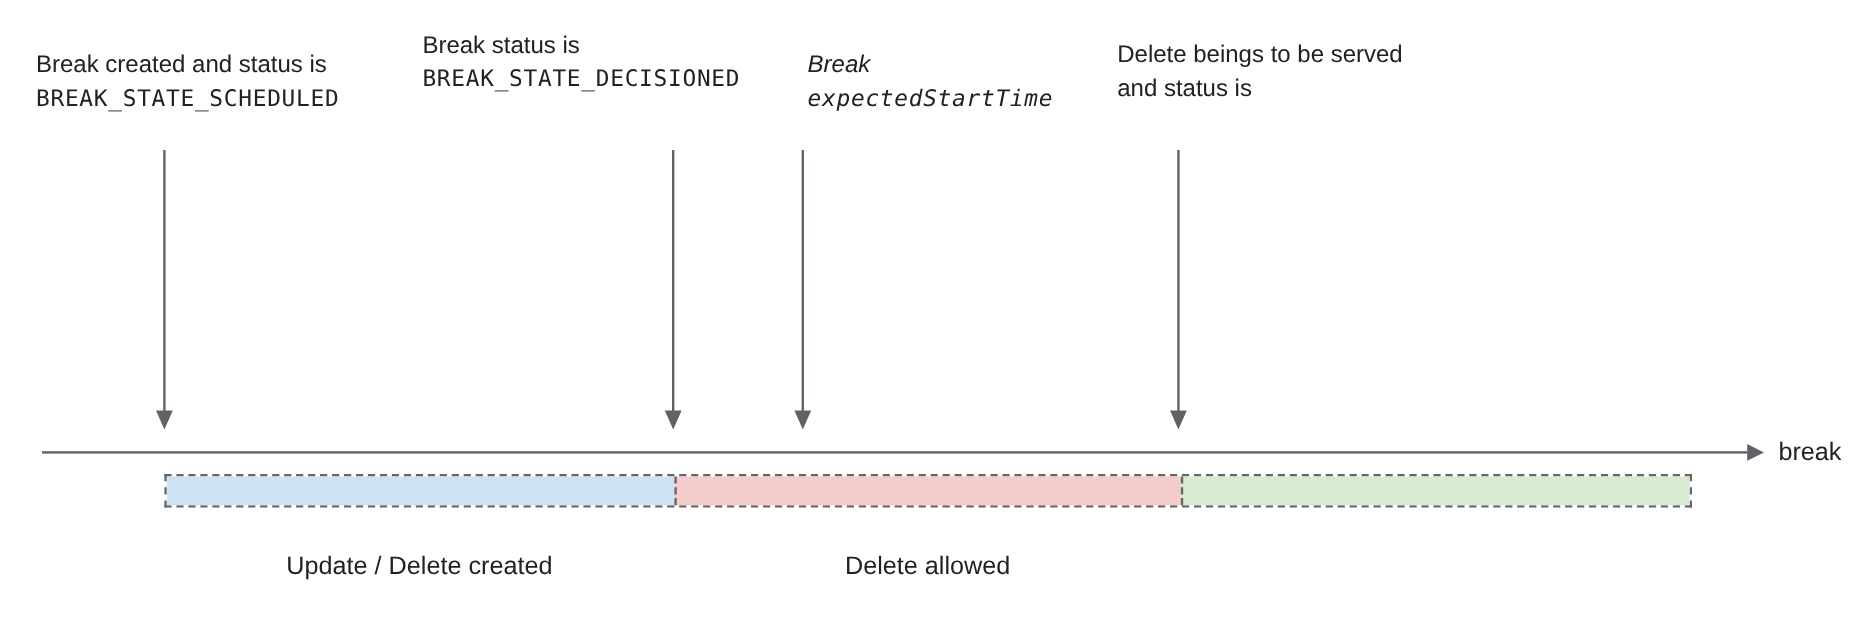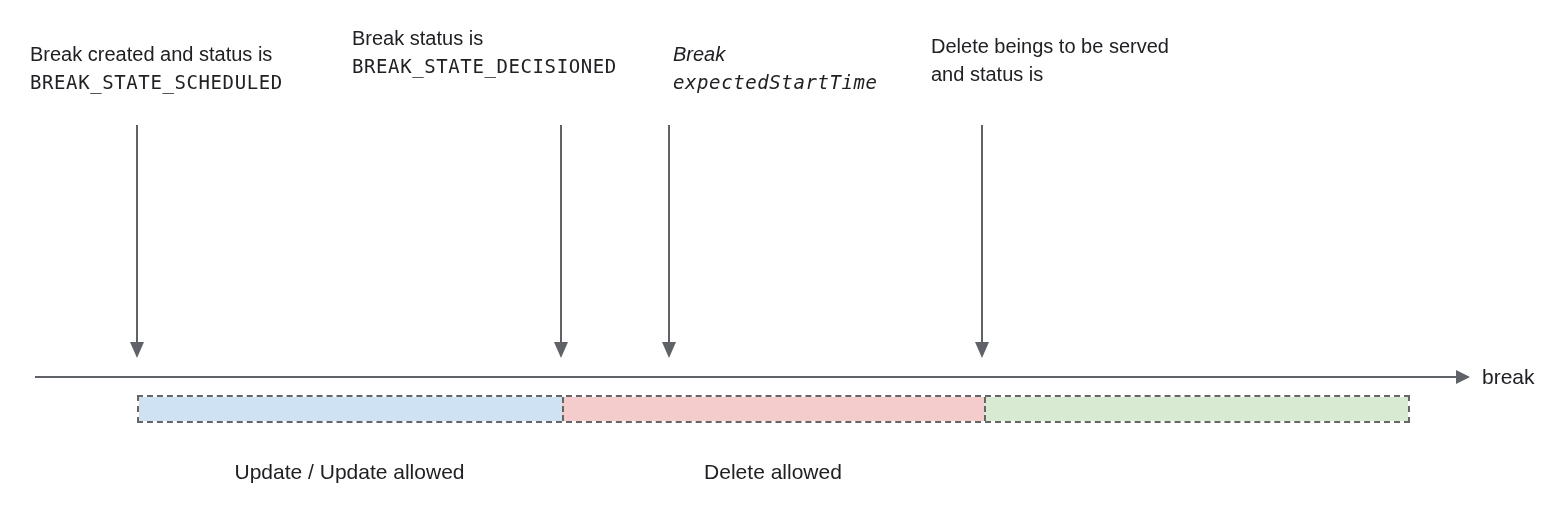--- a/index.html
+++ b/index.html
@@ -112,16 +112,16 @@
   <div class="timeline-line"></div>
   <div class="timeline-head"></div>
   <div class="time-label">break</div>
 
   <div class="bars">
     <div class="seg seg-0" style="background: rgb(207, 226, 243);"></div>
     <div class="seg seg-1" style="background: rgb(244, 204, 204);"></div>
     <div class="seg seg-2" style="background: rgb(217, 234, 211);"></div>
   </div>
 
-  <div class="bar-label bar-label-0">Update / Update allowed</div>
+  <div class="bar-label bar-label-0">Update / Delete created</div>
   <div class="bar-label bar-label-1">Delete allowed</div>
 
 </div>
 
 </body></html>

